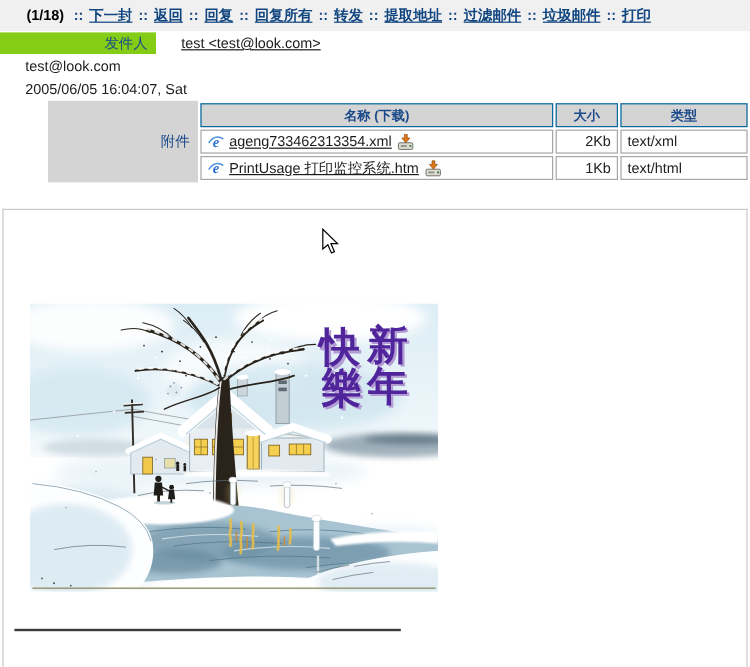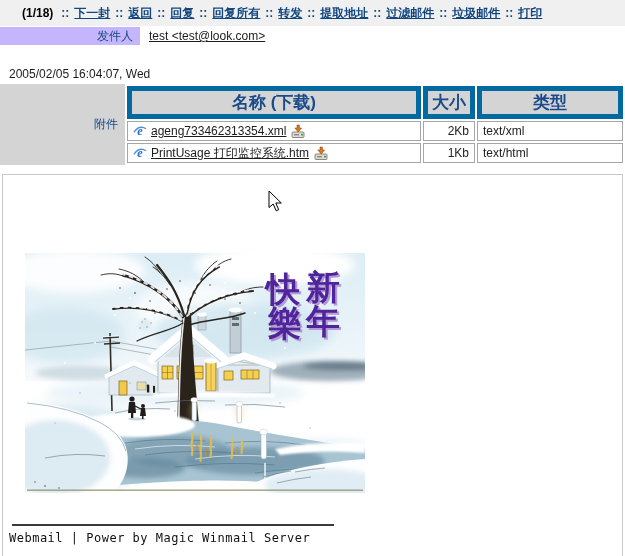--- a/index.html
+++ b/index.html
@@ -12,38 +12,38 @@
   .toolbar{
     height:26px;background:#f0f0f0;display:flex;align-items:center;
     padding-left:22px;font-size:12px;white-space:nowrap;
   }
   .pind{font-weight:bold;color:#000;margin-right:3px;}
   .sep{color:#10457f;font-weight:bold;margin:0 5px;}
   .tlink{color:#10457f;font-weight:bold;text-decoration:underline;cursor:pointer;}
   
   .hrow{display:flex;height:18px;margin-top:1px;}
   .hlabel{
-    width:140px;background:#c4b5fd;color:#1b4a8a;font-size:12px;
+    width:130px;background:#84cc16;color:#1b4a8a;font-size:12px;
     line-height:18px;text-align:right;padding-right:7px;box-sizing:border-box;
     flex:0 0 auto;
   }
-  .hval{flex:1;font-size:12px;line-height:18px;padding-left:8px;color:#1c1c1c;margin-left:1px;}
+  .hval{flex:1;font-size:12px;line-height:18px;padding-left:8px;color:#1c1c1c;margin-left:13px;}
   a.dark{color:#1c1c1c;text-decoration:underline;cursor:pointer;}
   
   .attach{display:flex;margin-top:1px;}
   .attach-label{
     width:125px;background:#d4d4d4;color:#1b4a8a;font-size:12px;
     display:flex;align-items:center;justify-content:flex-end;
-    padding-right:7px;box-sizing:border-box;flex:0 0 auto;
+    padding-right:7px;box-sizing:border-box;flex:0 0 auto;margin-left:40px;
   }
   .attach-table{flex:1;}
   table.atab{border-collapse:separate;border-spacing:2px;width:100%;table-layout:fixed;}
   .atab th{
-    background:#d4d4d4;color:#1b4a8a;font-size:17px;font-weight:bold;
-    height:18px;border:5px solid #0369a1;padding:0;text-align:center;
+    background:#d4d4d4;color:#1b4a8a;font-size:11px;font-weight:bold;
+    height:18px;border:1px solid #0369a1;padding:0;text-align:center;
   }
   .atab td{
     background:#fff;font-size:12px;height:18px;border:1px solid #a6a6a6;
     padding:0 5px;color:#222;overflow:hidden;white-space:nowrap;
   }
   .name-cell{vertical-align:middle;}
   .name-inner{display:flex;align-items:center;gap:4px;}
   .size-cell{text-align:right;}
   .icon{display:inline-flex;align-items:center;}
   
@@ -85,23 +85,24 @@
     <a class="tlink">垃圾邮件</a>
     <span class="sep">::</span>
     <a class="tlink">打印</a>
   </div>
 
   <div class="hrow">
     <div class="hlabel">发件人</div>
     <div class="hval"><a class="dark">test &lt;test@look.com&gt;</a></div>
   </div>
   <div class="hrow">
+    <div class="hval">test@look.com</div>
   </div>
   <div class="hrow">
-    <div class="hval">2005/02/05 16:04:07, Wed</div>
+    <div class="hval">2005/06/05 16:04:07, Sat</div>
   </div>
 
   <div class="attach">
     <div class="attach-label">附件</div>
     <div class="attach-table">
       <table class="atab">
         <colgroup>
             <col style="width:294px">
             <col style="width:52px">
             <col>
@@ -440,17 +441,16 @@
         </g>
       </g>
     </svg>
 
     <svg class="cursor" width="15" height="22" viewBox="0 0 15 22">
       <path d="M1,1 L1,17.5 L5.2,14 L8.2,20.8 L10.7,19.7 L7.8,13 L13.3,13 Z" fill="#ffffff" stroke="#000000" stroke-width="1"></path>
     </svg>
 
     <div class="footer">
       <div class="footer-line"></div>
-      <div class="footer-text">Webmail | Power by Magic Winmail Server</div>
     </div>
   </div>
 
 </div>
 
 </body></html>

